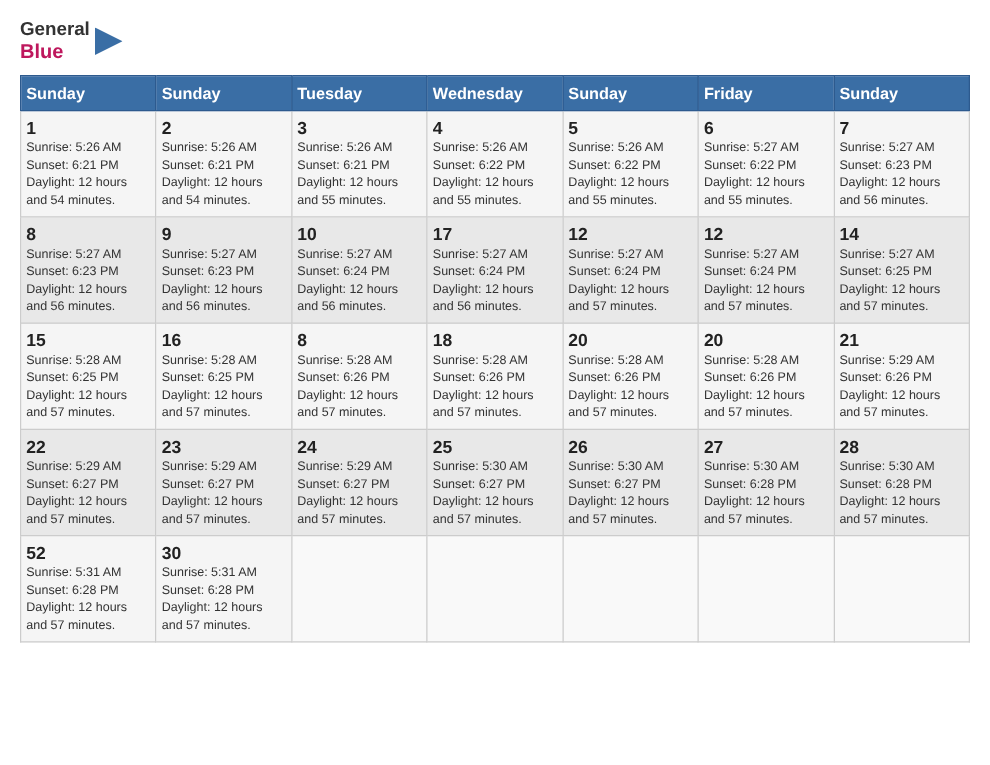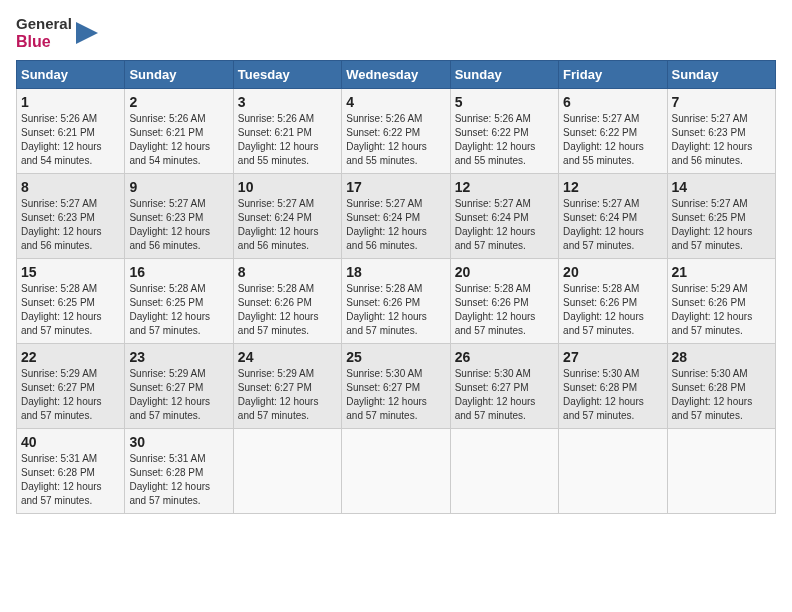--- a/index.html
+++ b/index.html
@@ -172,21 +172,21 @@
         <td><span class="day-number">25</span>
 <span class="day-info">Sunrise: 5:30 AM<br>Sunset: 6:27 PM<br>Daylight: 12 hours and 57 minutes.</span></td>
         <td><span class="day-number">26</span>
 <span class="day-info">Sunrise: 5:30 AM<br>Sunset: 6:27 PM<br>Daylight: 12 hours and 57 minutes.</span></td>
         <td><span class="day-number">27</span>
 <span class="day-info">Sunrise: 5:30 AM<br>Sunset: 6:28 PM<br>Daylight: 12 hours and 57 minutes.</span></td>
         <td><span class="day-number">28</span>
 <span class="day-info">Sunrise: 5:30 AM<br>Sunset: 6:28 PM<br>Daylight: 12 hours and 57 minutes.</span></td>
       </tr>
       <tr>
-        <td><span class="day-number">40</span>
+        <td><span class="day-number">52</span>
 <span class="day-info">Sunrise: 5:31 AM<br>Sunset: 6:28 PM<br>Daylight: 12 hours and 57 minutes.</span></td>
         <td><span class="day-number">30</span>
 <span class="day-info">Sunrise: 5:31 AM<br>Sunset: 6:28 PM<br>Daylight: 12 hours and 57 minutes.</span></td>
         <td class="empty-cell"></td>
         <td class="empty-cell"></td>
         <td class="empty-cell"></td>
         <td class="empty-cell"></td>
         <td class="empty-cell"></td>
       </tr>
     </tbody>

